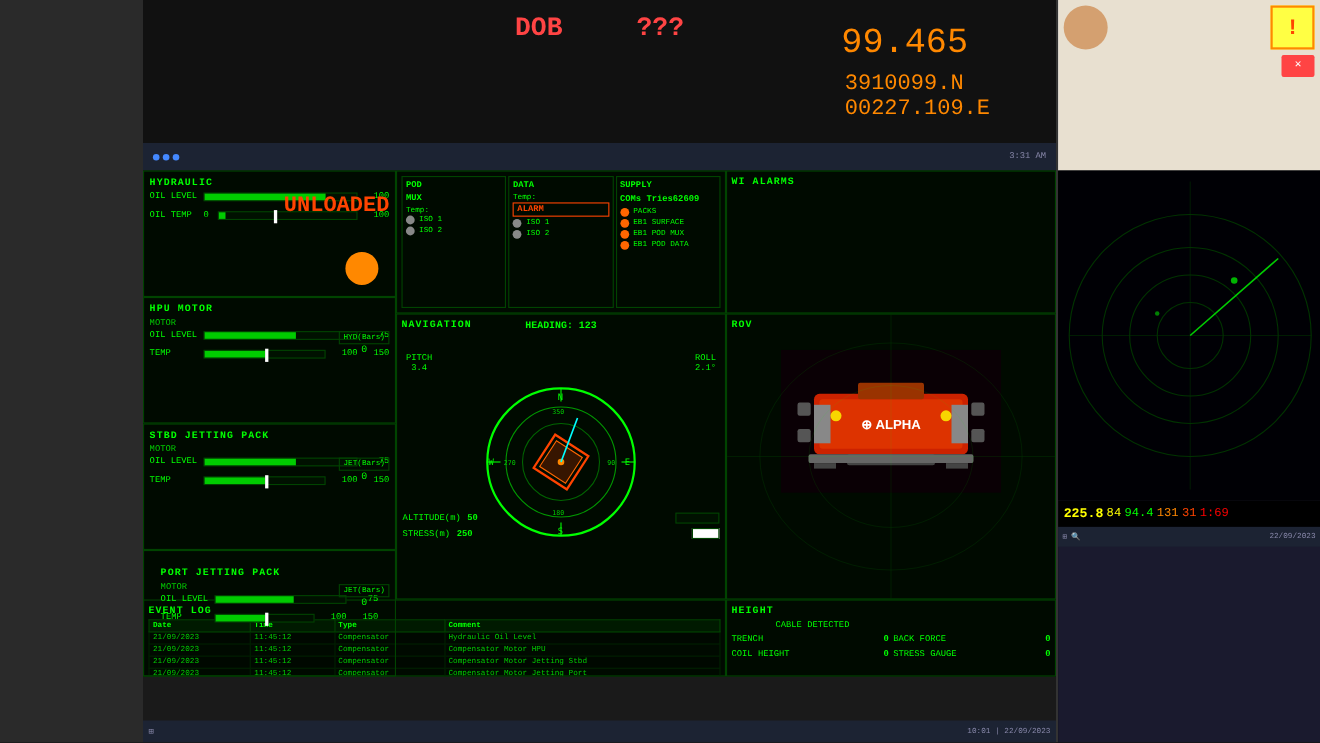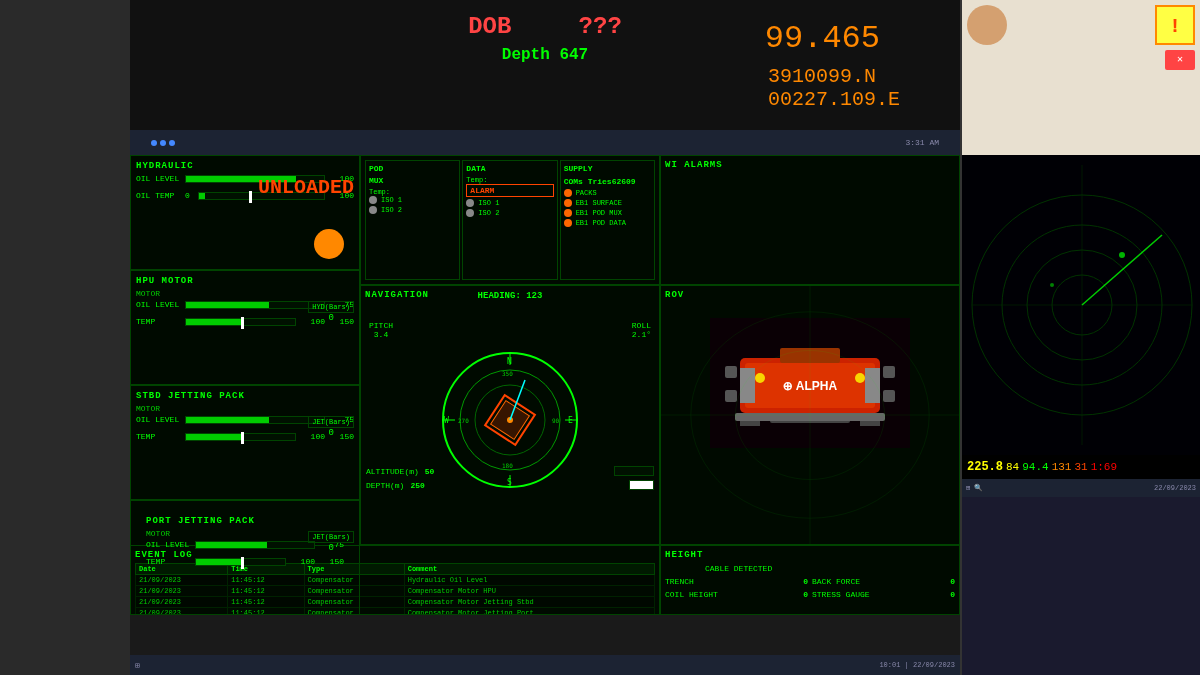--- a/index.html
+++ b/index.html
@@ -68,21 +68,21 @@
     
     .taskbar-top {
       position: absolute;
       left: 130px;
       top: 130px;
       width: 830px;
       height: 25px;
       background: #1c2333;
       display: flex;
       align-items: center;
-      padding: 0 21px;
+      padding: 0 9px;
       gap: 3px;
     }
 
     .taskbar-dot {
       width: 6px;
       height: 6px;
       border-radius: 50%;
       background: #4488ff;
     }
 
@@ -461,23 +461,20 @@
 </head>
 <body>
 
 <div class="left-wall"></div>
 
 <div class="top-monitor">
   <div class="top-monitor-content">
     <span style="color:#ff4444; font-size:24px;">DOB</span>
     &nbsp;&nbsp;
     <span style="color:#ff4444; font-size:24px;">???</span>
-    <div class="top-sub">
-      <span>Depth 647</span>
-    </div>
   </div>
   <div class="top-coords">99.465</div>
   <div class="top-coords2">
     <div>3910099.N</div>
     <div>00227.109.E</div>
   </div>
 </div>
 
 <div class="taskbar-top">
   <div class="taskbar-dot"></div>
@@ -713,21 +710,21 @@
       </svg>
     </div>
 
     <div style="position:absolute; bottom:50px; left:5px; right:5px;">
       <div style="display:flex; align-items:center; margin-bottom:4px; gap:6px;">
         <span style="color:#00ff00; font-size:8px;">ALTITUDE(m)</span>
         <span style="color:#00ff00; font-size:8px; font-weight:bold;">50</span>
         <div style="background:#001100; border:1px solid #004400; width:40px; height:10px; margin-left:auto;"></div>
       </div>
       <div style="display:flex; align-items:center; margin-bottom:4px; gap:6px;">
-        <span style="color:#00ff00; font-size:8px;">DEPTH(m)</span>
+        <span style="color:#00ff00; font-size:8px;">STRESS(m)</span>
         <span style="color:#00ff00; font-size:8px; font-weight:bold;">250</span>
         <div style="background:#ffffff; border:1px solid #004400; width:25px; height:10px; margin-left:auto;"></div>
       </div>
     </div>
 
   </div>
 
   <div class="rov-section" style="grid-column:3; grid-row:2/4; position:relative;">
     <div class="panel-title">ROV</div>
     <div class="rov-container">

